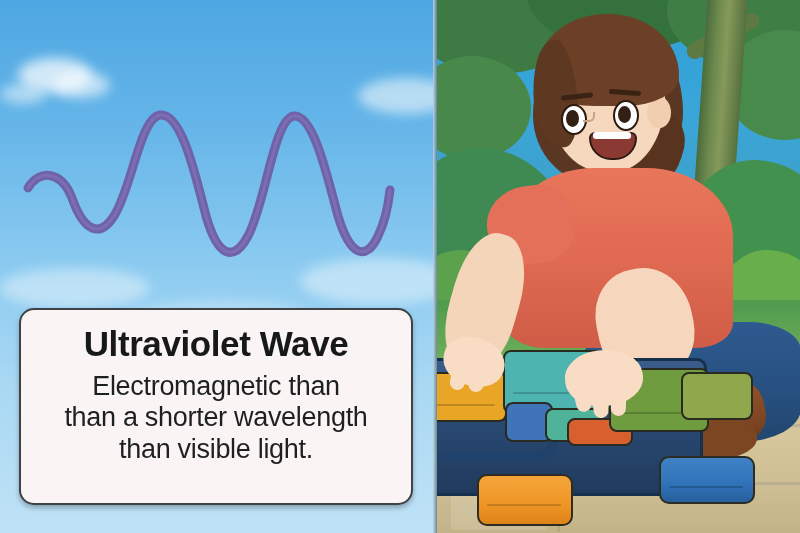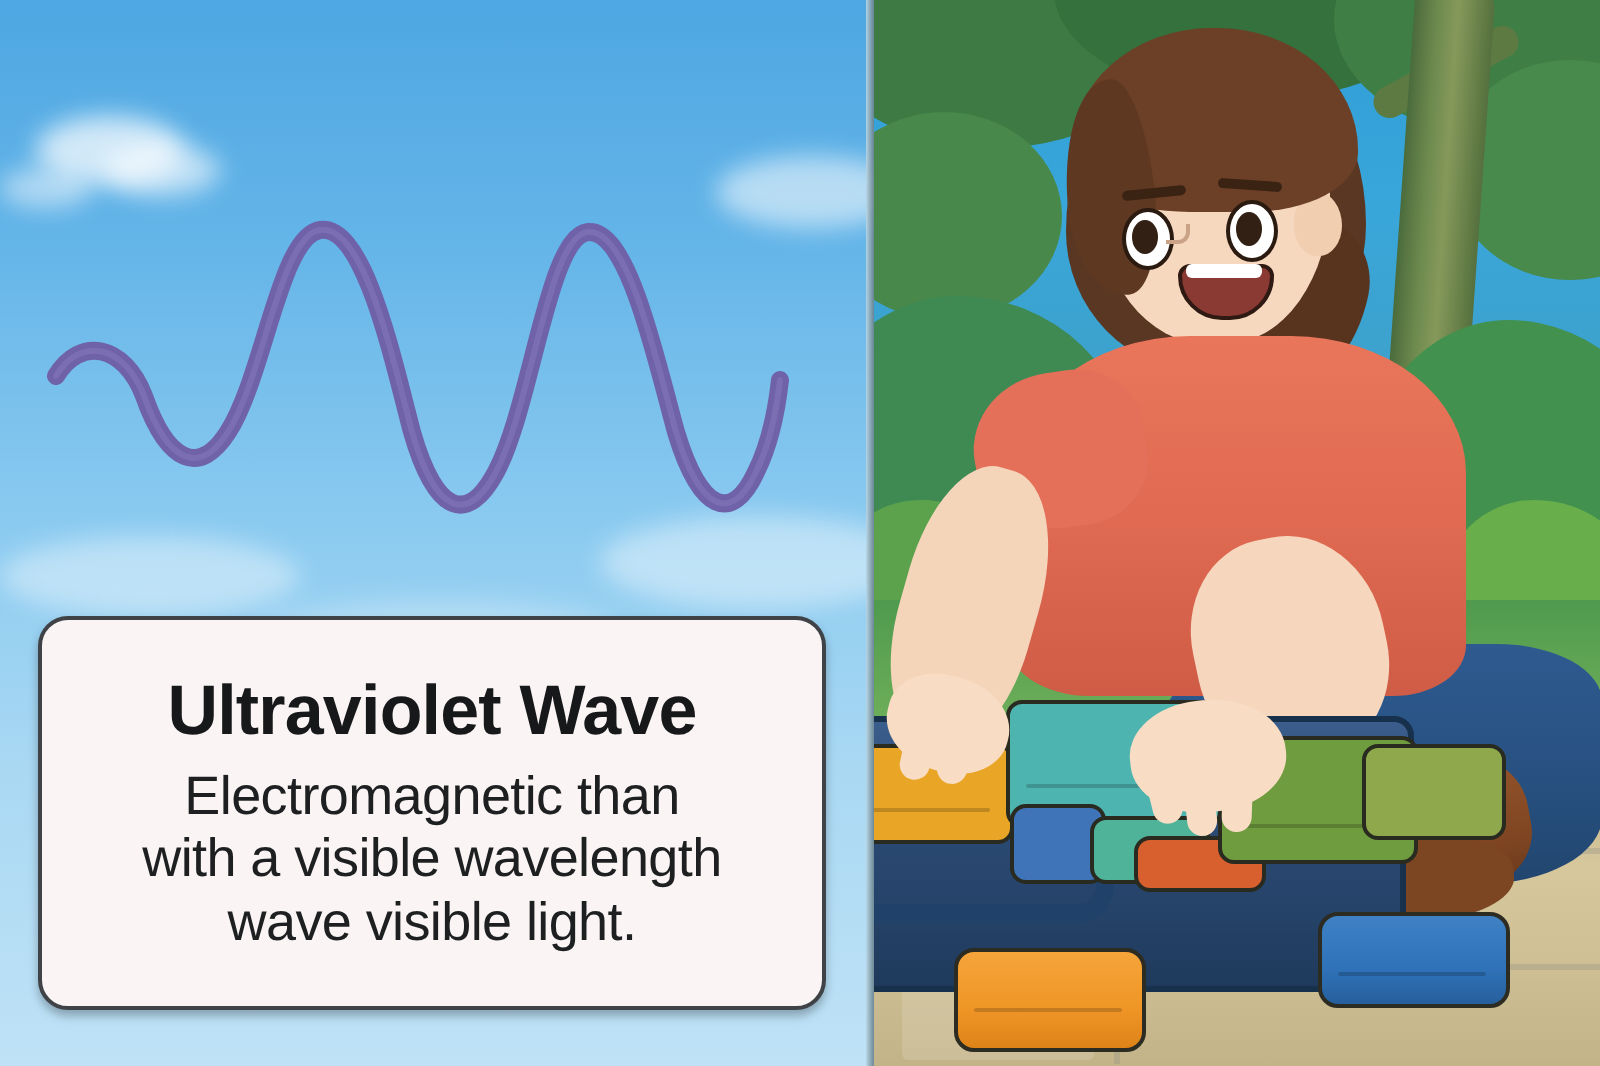--- a/index.html
+++ b/index.html
@@ -165,21 +165,21 @@
 
   .ground-cloth{position:absolute;border-radius:10px;border:2px solid #2c2c22;}
 
   
   .info-card{
     position:absolute;left:19px;top:308px;width:394px;height:197px;
     background:#faf5f4;border:2px solid #3f4347;border-radius:15px;
     box-shadow:0 3px 5px rgba(0,0,0,.28);
     box-sizing:border-box;
     display:flex;flex-direction:column;align-items:center;
-    padding-top:28px;
+    padding-top:16px;
   }
   .card-title{
     font-size:35px;font-weight:bold;color:#17181a;letter-spacing:-.4px;
     line-height:1.05;white-space:nowrap;
   }
   .card-body{
     margin-top:8px;font-size:27px;color:#1d1f21;line-height:1.17;
     text-align:center;letter-spacing:-.3px;
   }
 </style>
@@ -293,18 +293,18 @@
     </div>
     <div class="ground-cloth" style="left:40px;top:474px;width:92px;height:48px;background:linear-gradient(180deg,#f5a53a 0%,#ef9526 60%,#de8318 100%);">
       <div class="cloth-line" style="left:8px;top:28px;width:74px;"></div>
     </div>
   </div>
 
   <div class="info-card">
     <div class="card-title">Ultraviolet Wave</div>
     <div class="card-body">
       <div>Electromagnetic than</div>
-      <div>with a visible wavelength</div>
-      <div>wave visible light.</div>
+      <div>than a shorter wavelength</div>
+      <div>than visible light.</div>
     </div>
   </div>
 
 </div>
 
 </body></html>

